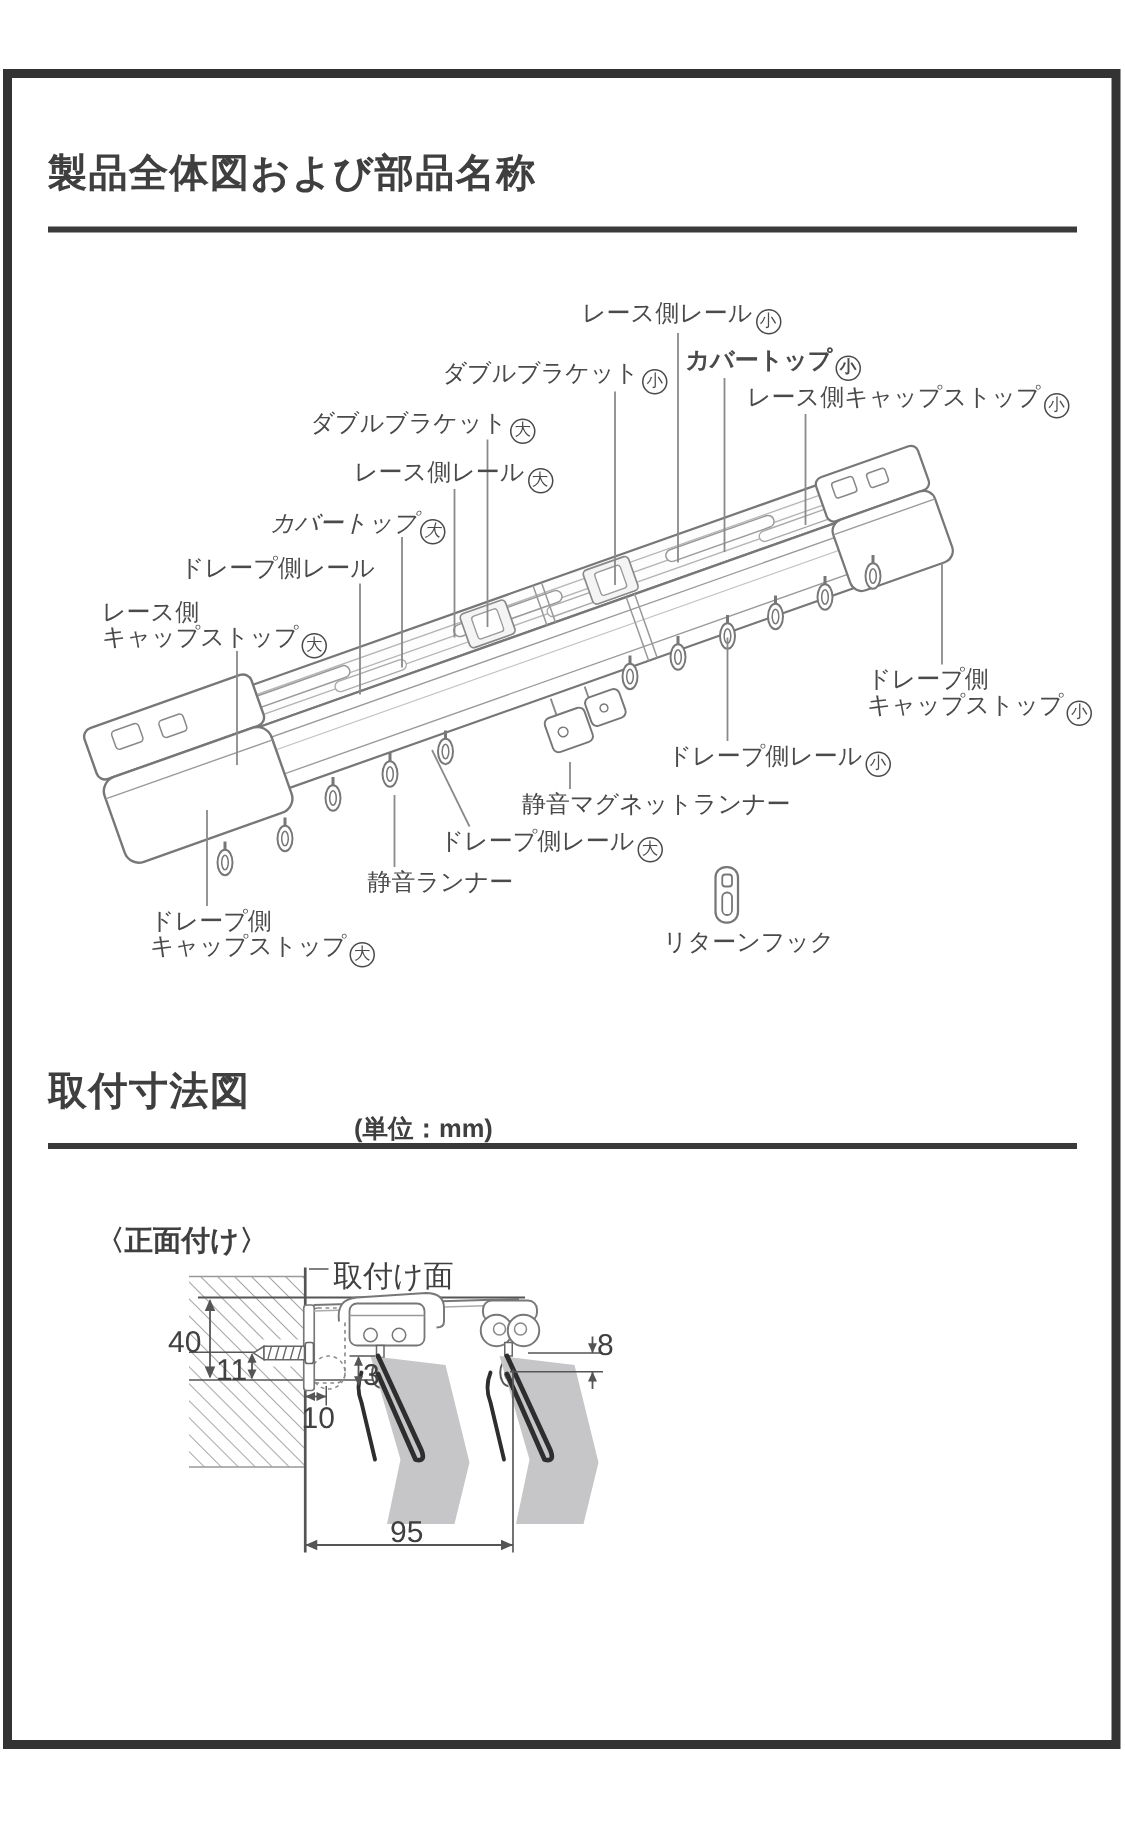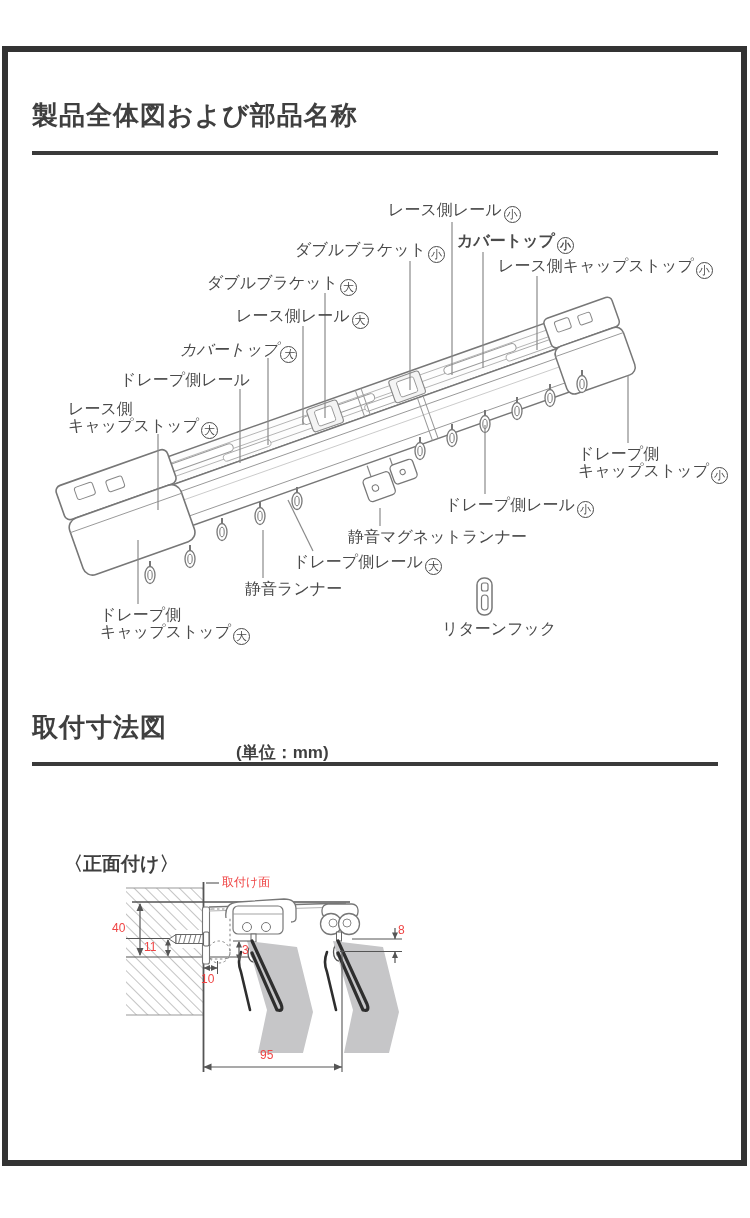--- a/index.html
+++ b/index.html
@@ -7,21 +7,21 @@
         font-family:"Liberation Sans","DejaVu Sans",sans-serif;color:#4a4a4a;}
   .frame{position:absolute;left:2px;top:46px;width:745px;height:1120px;
          border:6px solid #333;box-sizing:border-box;background:#fff;}
   .sec-title{position:absolute;font-size:26px;font-weight:bold;color:#3f3f3f;letter-spacing:1px;white-space:nowrap;}
   .unit-note{position:absolute;font-size:17px;font-weight:bold;color:#3f3f3f;white-space:nowrap;}
   .rule{position:absolute;height:4px;background:#3a3a3a;}
   .diagram{position:absolute;left:0;}
   .plabel{position:absolute;font-size:16px;line-height:17px;color:#4a4a4a;white-space:nowrap;}
   .circ{display:inline-block;box-sizing:border-box;width:17px;height:17px;border:1.4px solid #4a4a4a;
         border-radius:50%;font-size:11px;line-height:14px;text-align:center;vertical-align:-3px;margin-left:2px;}
-  .dimnum{position:absolute;font-size:12px;color:#ef4444;white-space:nowrap;text-align:center;}
+  .dimnum{position:absolute;font-size:20px;color:#404040;white-space:nowrap;text-align:center;}
   .subhead{position:absolute;font-size:19px;font-weight:bold;color:#3f3f3f;white-space:nowrap;}
   svg{position:absolute;left:0;top:0;}
 </style>
 </head>
 <body>
 
 <div class="page">
   <div class="frame"></div>
 
   <div class="sec-title" style="left:32px;top:98px;">製品全体図および部品名称</div>
@@ -182,21 +182,21 @@
     <div class="plabel" style="left:293px;top:393px;"><span>ドレープ側レール</span><span class="circ">大</span></div>
     <div class="plabel" style="left:245px;top:420px;"><span>静音ランナー</span></div>
     <div class="plabel" style="left:100px;top:446px;"><span>ドレープ側</span><br><span>キャップストップ</span><span class="circ">大</span></div>
     <div class="plabel" style="left:442px;top:460px;"><span>リターンフック</span></div>
   </div>
 
   <div class="sec-title" style="left:32px;top:710px;">取付寸法図</div>
   <div class="unit-note" style="left:216px;top:741px;margin-left:20px;">(単位：mm)</div>
   <div class="rule" style="left:32px;top:762px;width:686px;"></div>
 
-  <div class="diagram" style="top:800px;width:718px;height:320px;">
+  <div class="diagram" style="top:763px;width:718px;height:320px;">
     <svg width="750" height="320" viewBox="0 0 750 320">
       <defs>
         <pattern id="hatch" width="8" height="8" patternUnits="userSpaceOnUse" patternTransform="rotate(-45)">
           <line x1="0" y1="0" x2="0" y2="8" stroke="#9c9c9c" stroke-width="1.2"></line>
         </pattern>
       </defs>
 
       <g>
         <rect x="126" y="88" width="77" height="127" fill="url(#hatch)"></rect>
         <path d="M126,88 H203 M126,215 H203" stroke="#999" stroke-width="1"></path>

